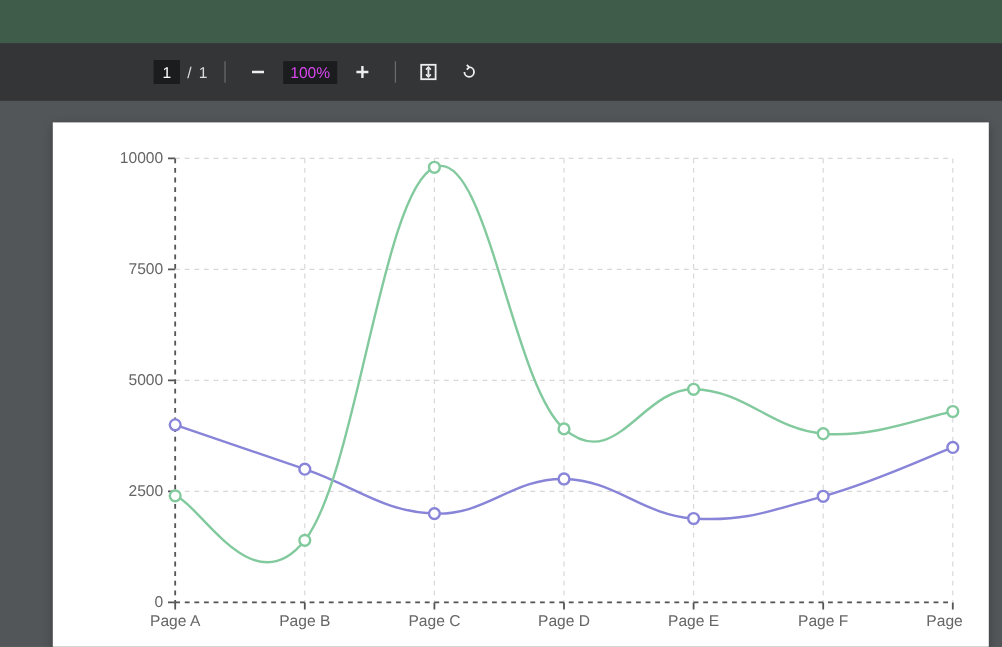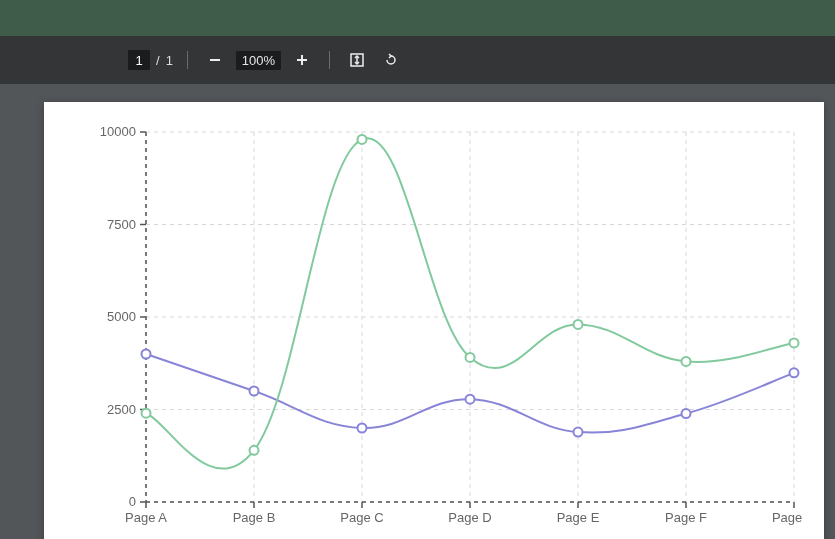--- a/index.html
+++ b/index.html
@@ -51,21 +51,21 @@
     margin: 0 6px;
   }
   .tb-btn {
     width: 26px; height: 26px;
     display: flex; align-items: center; justify-content: center;
     cursor: pointer;
     color: #eee;
   }
   .zoom-box {
     background: #1a1c1e;
-    color: #e5e5e5;
+    color: #d946ef;
     padding: 2px 6px;
     font-size: 13px;
   }
   .page-area {
     position: absolute;
     top: 48px; left: 0; right: 0; bottom: 0;
     overflow: hidden;
   }
   .paper {
     position: absolute;

